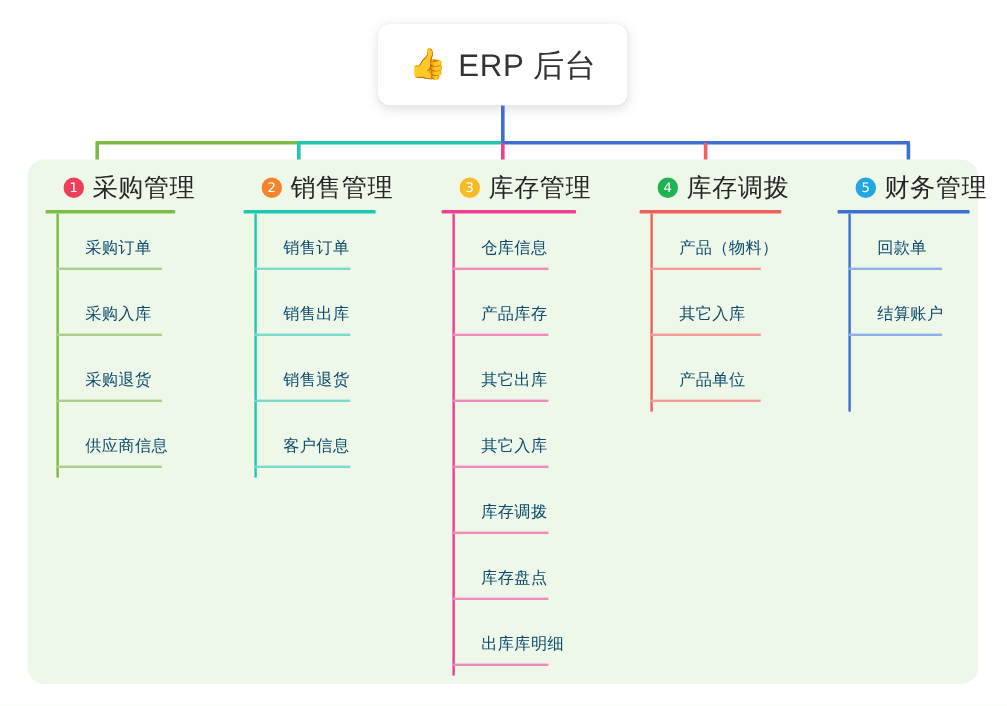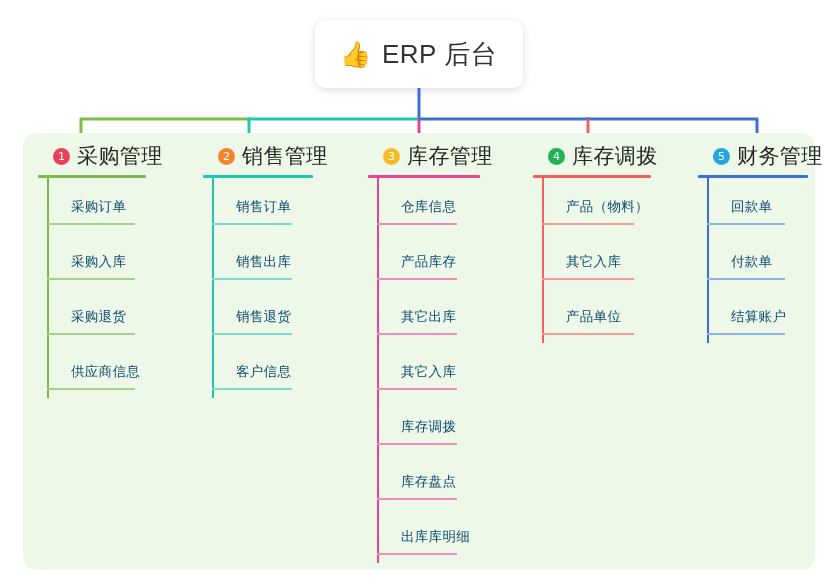--- a/index.html
+++ b/index.html
@@ -273,22 +273,18 @@
         <span class="col-title">财务管理</span>
       </div>
       <div class="head-rule" style="background: rgb(59, 111, 212); width: 110px;"></div>
       <div class="col-body">
         <div class="spine" style="background: rgb(59, 111, 212); height: 165px;"></div>
         <div class="leaf">
           <span class="leaf-label">回款单</span>
           <div class="leaf-rule" style="background: rgb(143, 176, 232); width: 78px;"></div>
         </div>
         <div class="leaf">
-          <span class="leaf-label">付款单</span>
-          <div class="leaf-rule" style="background: rgb(143, 176, 232); width: 78px;"></div>
-        </div>
-        <div class="leaf">
           <span class="leaf-label">结算账户</span>
           <div class="leaf-rule" style="background: rgb(143, 176, 232); width: 78px;"></div>
         </div>
       </div>
     </div>
   </div>
 
 </body></html>

